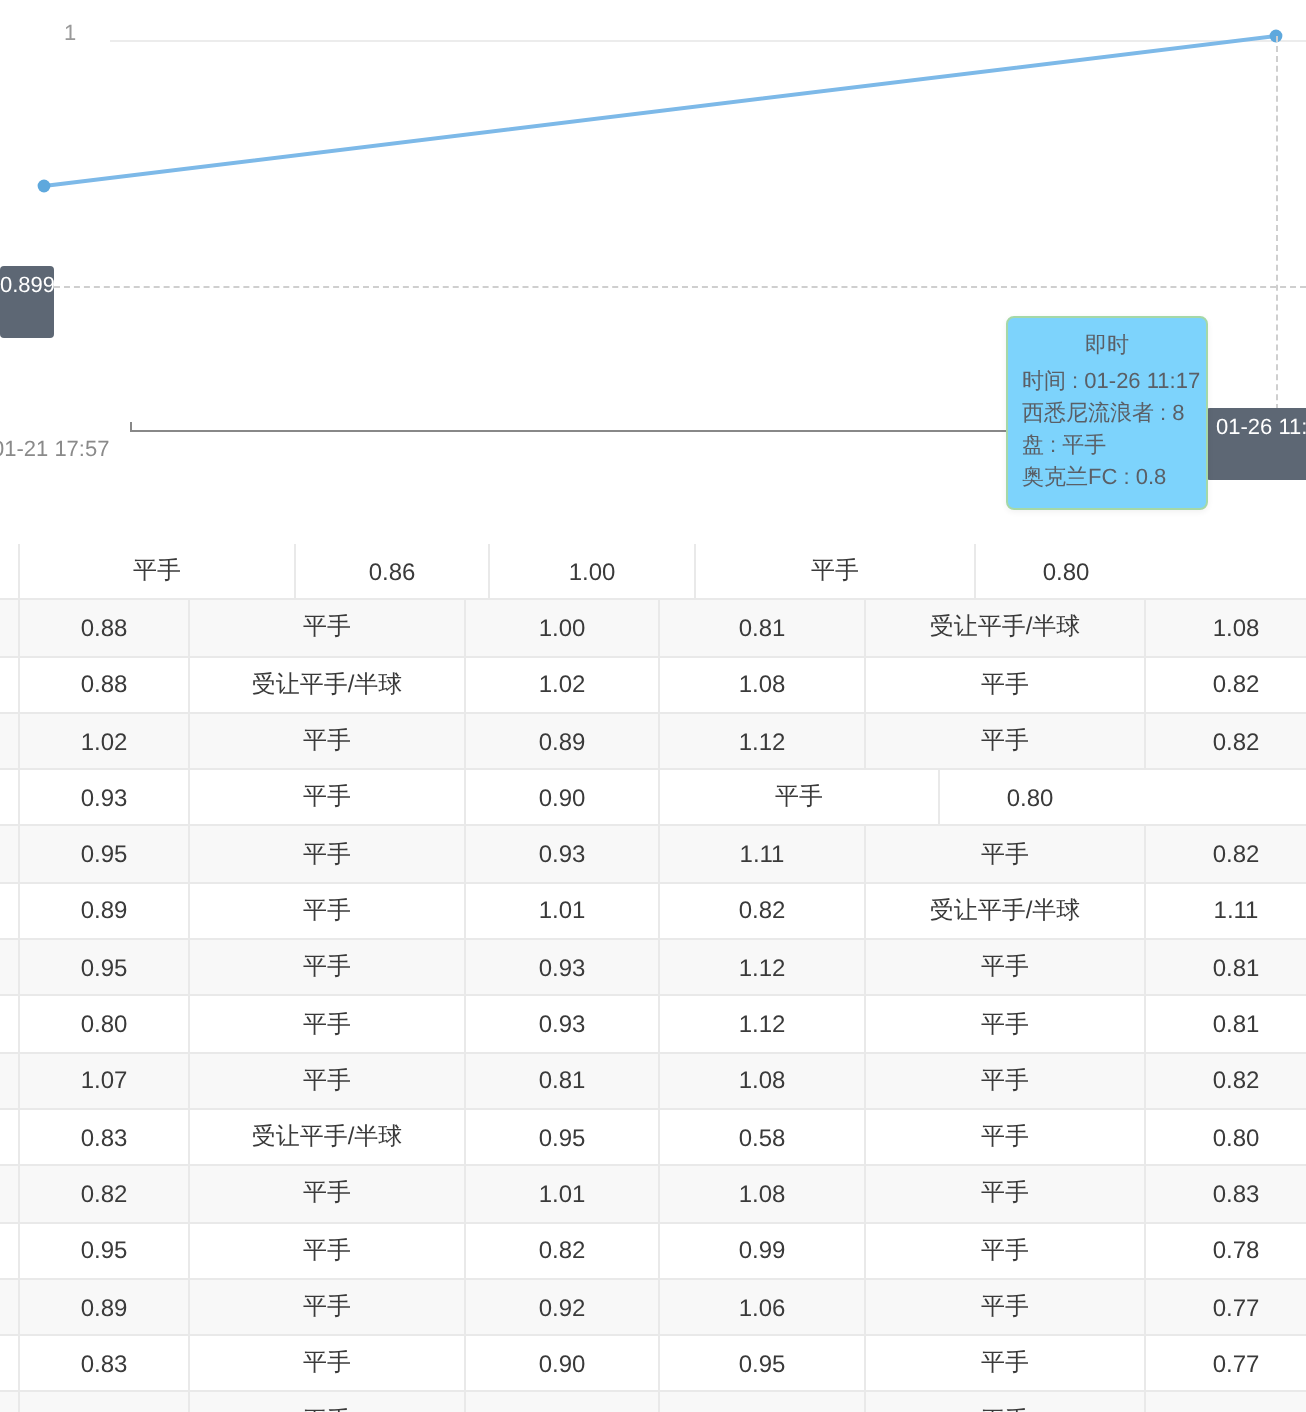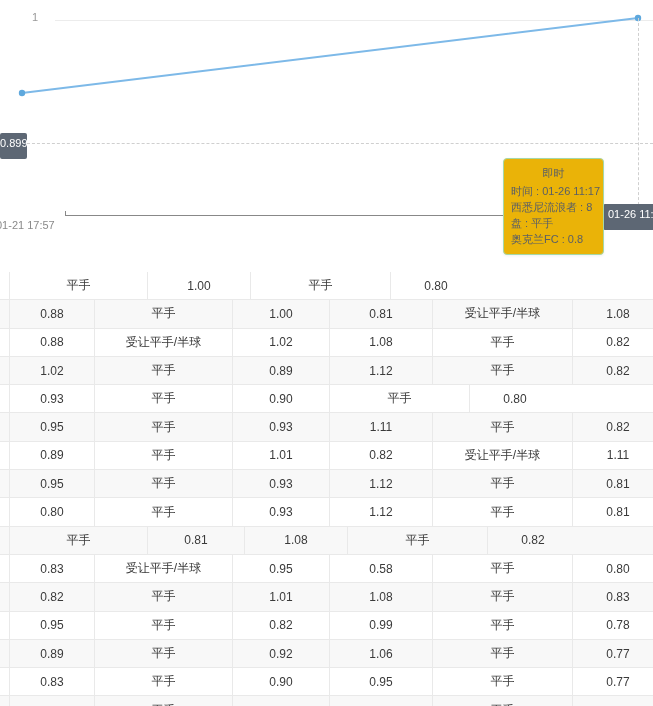--- a/index.html
+++ b/index.html
@@ -10,30 +10,30 @@
   }
   
   .chart { position:absolute; left:0; top:0; width:653px; height:272px; }
   .gridline-top { position:absolute; top:20px; left:55px; right:0; border-top:1px solid #ececec; }
   .y-max-label { position:absolute; left:32px; top:11px; font-size:11px; color:#999; }
   .chart svg { position:absolute; left:0; top:0; }
   .crosshair-h { position:absolute; top:143px; left:27px; right:0; border-top:1px dashed #cfcfcf; }
   .crosshair-v { position:absolute; left:638px; top:18px; height:197px; border-left:1px dashed #cfcfcf; }
   .badge {
     position:absolute; background:#5d6774; color:#fff; font-size:11px;
-    height:26px; line-height:21px; border-radius:2px; white-space:nowrap; z-index:3;
+    height:36px; line-height:21px; border-radius:2px; white-space:nowrap; z-index:3;
   }
   .badge.yval { left:0; top:133px; width:27px; text-align:right; padding-right:3px; overflow:hidden; }
   .badge.xval { left:603px; top:204px; width:62px; padding-left:5px; }
   .x-axis { position:absolute; top:215px; left:65px; width:535px; border-top:1px solid #888; }
   .x-axis-tick { position:absolute; top:211px; left:65px; height:5px; border-left:1px solid #888; }
   .x-start-label { position:absolute; left:-4px; top:219px; font-size:11px; color:#8a8a8a; white-space:nowrap; }
   .tooltip {
     position:absolute; left:503px; top:158px; width:101px; z-index:4;
-    background:#eab308; border:1px solid #a5d8a7; border-radius:4px;
+    background:#7dd3fc; border:1px solid #a5d8a7; border-radius:4px;
     padding:6px 7px 7px 7px; font-size:11px; line-height:16px; color:#5a5f66;
     box-shadow:0 1px 3px rgba(0,0,0,0.06);
   }
   .tooltip .tt-title { text-align:center; margin-bottom:2px; }
   .tooltip .tt-line { white-space:nowrap; }
   
   .table-wrap { position:absolute; left:0; top:272px; width:663px; height:434px; overflow:hidden; }
   .trow { display:flex; height:28.3px; align-items:center; border-bottom:1px solid #e9e9e9; }
   .trow:nth-child(even) { background:#f8f8f8; }
   .trow.partial { border-bottom:none; }
@@ -78,20 +78,21 @@
     <div class="tt-line">西悉尼流浪者 : 8</div>
     <div class="tt-line">盘 : 平手</div>
     <div class="tt-line">奥克兰FC : 0.8</div>
   </div>
 </div>
 
 <div class="table-wrap">
     <div class="trow">
       <div class="tcell c0"></div>
       <div class="tcell c2">平手</div>
+      <div class="tcell c3">0.86</div>
       <div class="tcell c4">1.00</div>
       <div class="tcell c5">平手</div>
       <div class="tcell c6">0.80</div>
     </div>
     <div class="trow">
       <div class="tcell c0"></div>
       <div class="tcell c1">0.88</div>
       <div class="tcell c2">平手</div>
       <div class="tcell c3">1.00</div>
       <div class="tcell c4">0.81</div>
@@ -155,20 +156,21 @@
       <div class="tcell c0"></div>
       <div class="tcell c1">0.80</div>
       <div class="tcell c2">平手</div>
       <div class="tcell c3">0.93</div>
       <div class="tcell c4">1.12</div>
       <div class="tcell c5">平手</div>
       <div class="tcell c6">0.81</div>
     </div>
     <div class="trow">
       <div class="tcell c0"></div>
+      <div class="tcell c1">1.07</div>
       <div class="tcell c2">平手</div>
       <div class="tcell c3">0.81</div>
       <div class="tcell c4">1.08</div>
       <div class="tcell c5">平手</div>
       <div class="tcell c6">0.82</div>
     </div>
     <div class="trow">
       <div class="tcell c0"></div>
       <div class="tcell c1">0.83</div>
       <div class="tcell c2">受让平手/半球</div>

